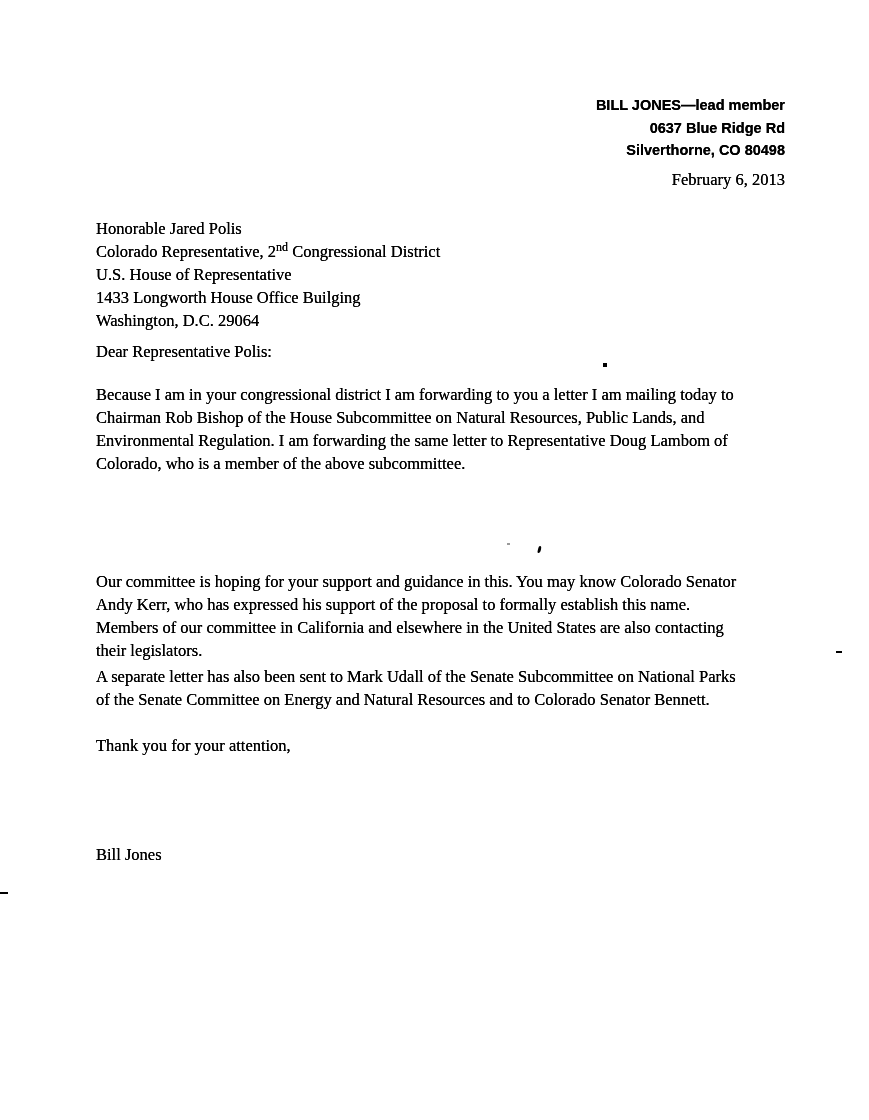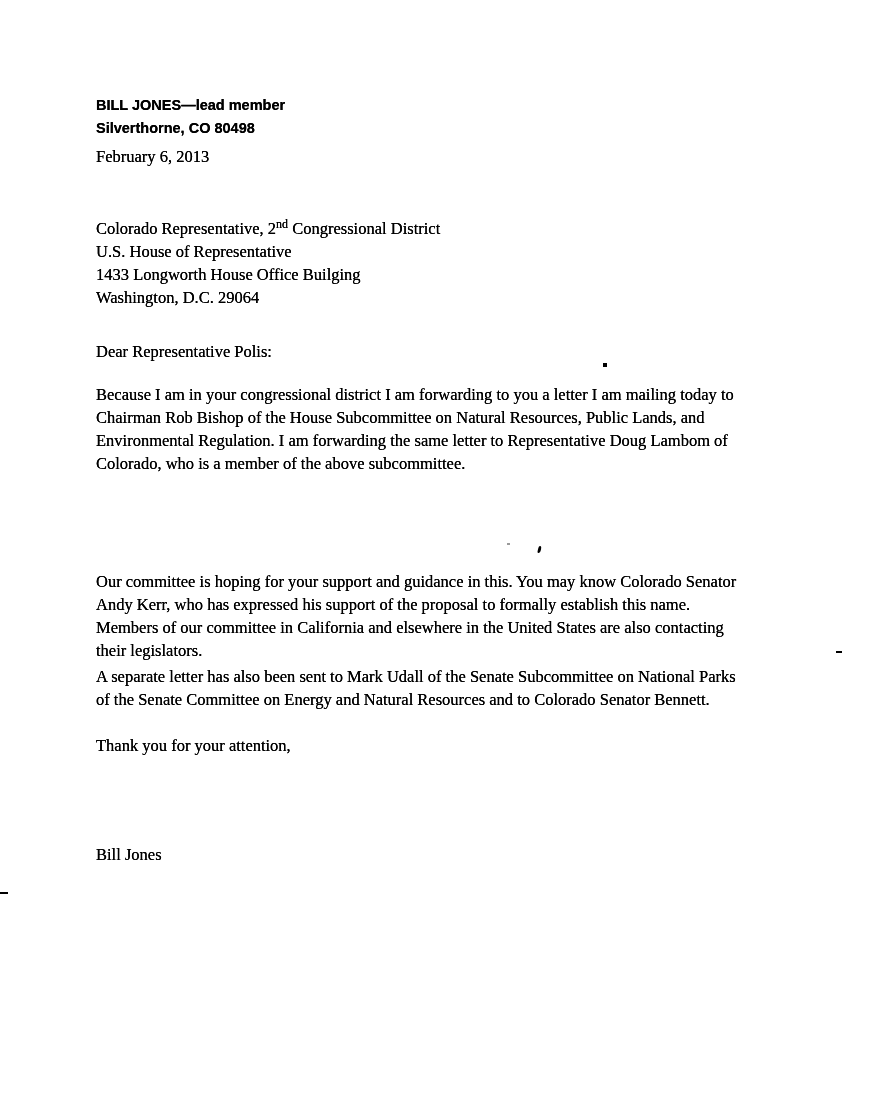--- a/index.html
+++ b/index.html
@@ -13,23 +13,23 @@
     height: 1120px;
     background: #ffffff;
     color: #000000;
     overflow: hidden;
     text-shadow: 0 0 0.6px #000;
   }
   
   .letterhead {
     position: absolute;
     top: 94px;
-    left: 96px;
+    left: 108px;
     width: 677px;
-    text-align: left;
+    text-align: right;
     font-family: "Liberation Sans", "DejaVu Sans", sans-serif;
     font-weight: bold;
     font-size: 14.5px;
     line-height: 22.5px;
   }
   .letterhead .date {
     font-family: "Liberation Serif", "DejaVu Serif", serif;
     font-weight: normal;
     font-size: 16.5px;
     line-height: 23px;
@@ -72,25 +72,27 @@
   .a-dash-r   { left: 836px; top: 651px; width: 6px; height: 2px; }
   .a-dash-l   { left: 0px;   top: 892px; width: 8px; height: 2px; }
 </style>
 </head>
 <body>
 
 <div class="page">
 
   <div class="letterhead">
     <div class="lh-line">BILL JONES—lead member</div>
+    <div class="lh-line">0637 Blue Ridge Rd</div>
     <div class="lh-line">Silverthorne, CO 80498</div>
     <div class="date">February 6, 2013</div>
   </div>
 
   <div class="serif recipient">
+    <div>Honorable Jared Polis</div>
     <div><span>Colorado Representative, 2</span><sup>nd</sup><span> Congressional District</span></div>
     <div>U.S. House of Representative</div>
     <div>1433 Longworth House Office Builging</div>
     <div>Washington, D.C. 29064</div>
   </div>
 
   <div class="serif salutation">Dear Representative Polis:</div>
 
   <div class="serif para p1">Because I am in your congressional district I am forwarding to you a letter I am mailing today to
 Chairman Rob Bishop of the House Subcommittee on Natural Resources, Public Lands, and

